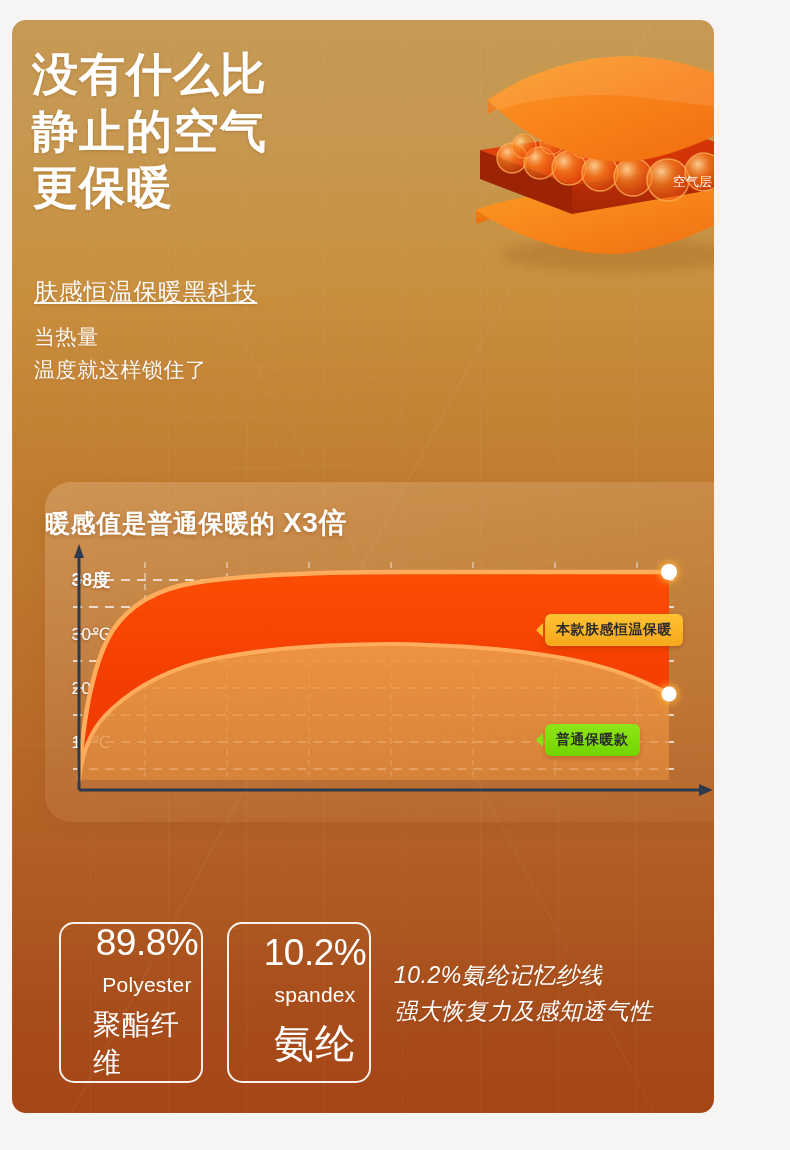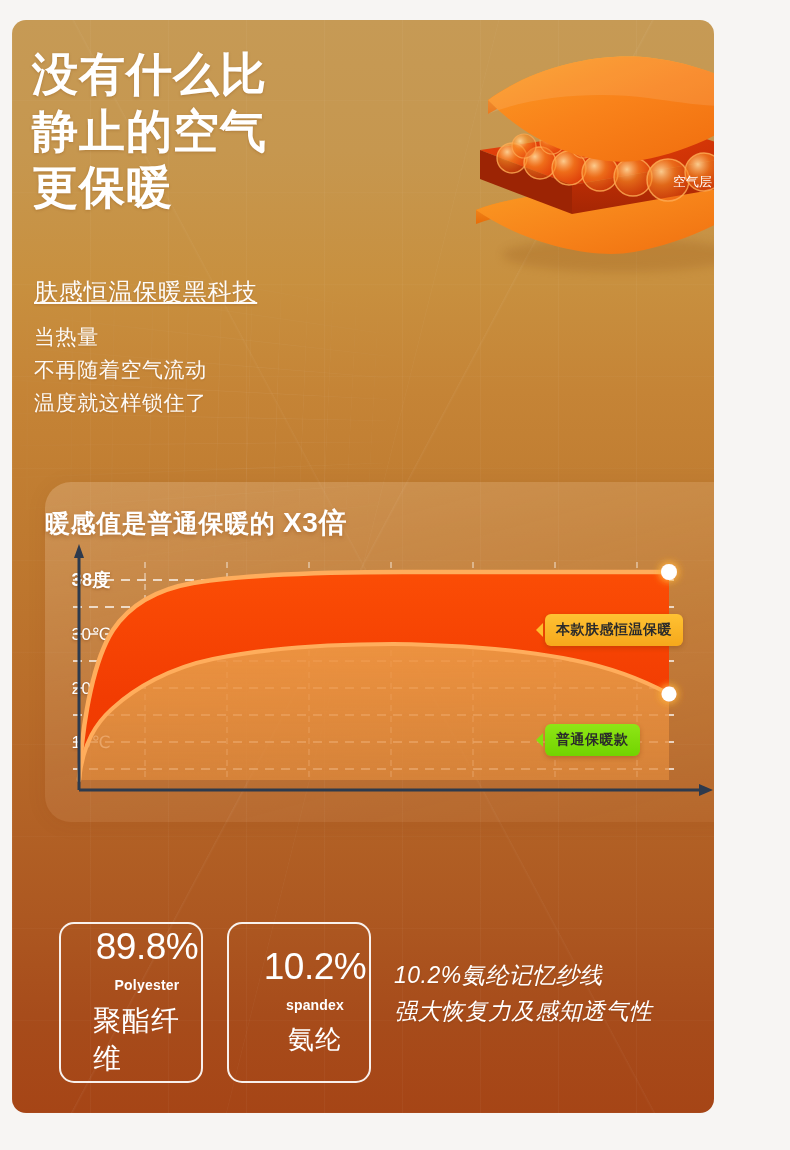--- a/index.html
+++ b/index.html
@@ -134,23 +134,23 @@
   .compbox {
     position:absolute; top:902px;
     border:2px solid rgba(255,255,255,.92);
     border-radius:15px;
     display:flex; flex-direction:column; align-items:center;
     justify-content:center; color:#fff;padding-left:32px;
   }
   #comp-1 { left:47px; width:144px; height:161px; }
   #comp-2 { left:215px; width:144px; height:161px; }
   .pct { font-size:37px; font-weight:400; line-height:1; letter-spacing:-.5px; }
-  .eng { font-size:14px; font-weight:700; margin-top:12px; letter-spacing:.2px; }
+  .eng { font-size:21px; font-weight:400; margin-top:12px; letter-spacing:.2px; }
   .cn  { font-size:28px; font-weight:400; margin-top:9px; letter-spacing:1px; }
-  .cn.lg { font-size:26px; }
+  .cn.lg { font-size:40px; }
 
   #comp-note {
     position:absolute; left:382px; top:938px;
     color:#fff; font-size:23px; line-height:1.55; letter-spacing:.5px;
     text-shadow:0 1px 2px rgba(110,50,10,.25);
     font-style:italic;
   }
 </style>
 </head>
 <body>
@@ -163,21 +163,20 @@
 
   <div id="headline">
     <div>没有什么比</div>
     <div>静止的空气</div>
     <div>更保暖</div>
   </div>
 
   <div id="sub-main">肤感恒温保暖黑科技</div>
   <div id="sub-lines">
     <div>当热量</div>
-    <div>不再随着空气流动</div>
     <div>温度就这样锁住了</div>
   </div>
 
   <div id="fabric">
     <svg width="330" height="250" viewBox="0 0 330 250">
       <defs>
         <linearGradient id="gTop" x1="0" y1="0" x2="1" y2="1">
           <stop offset="0%" stop-color="#fb9c24"></stop>
           <stop offset="45%" stop-color="#f9821a"></stop>
           <stop offset="100%" stop-color="#ef6a0c"></stop>

